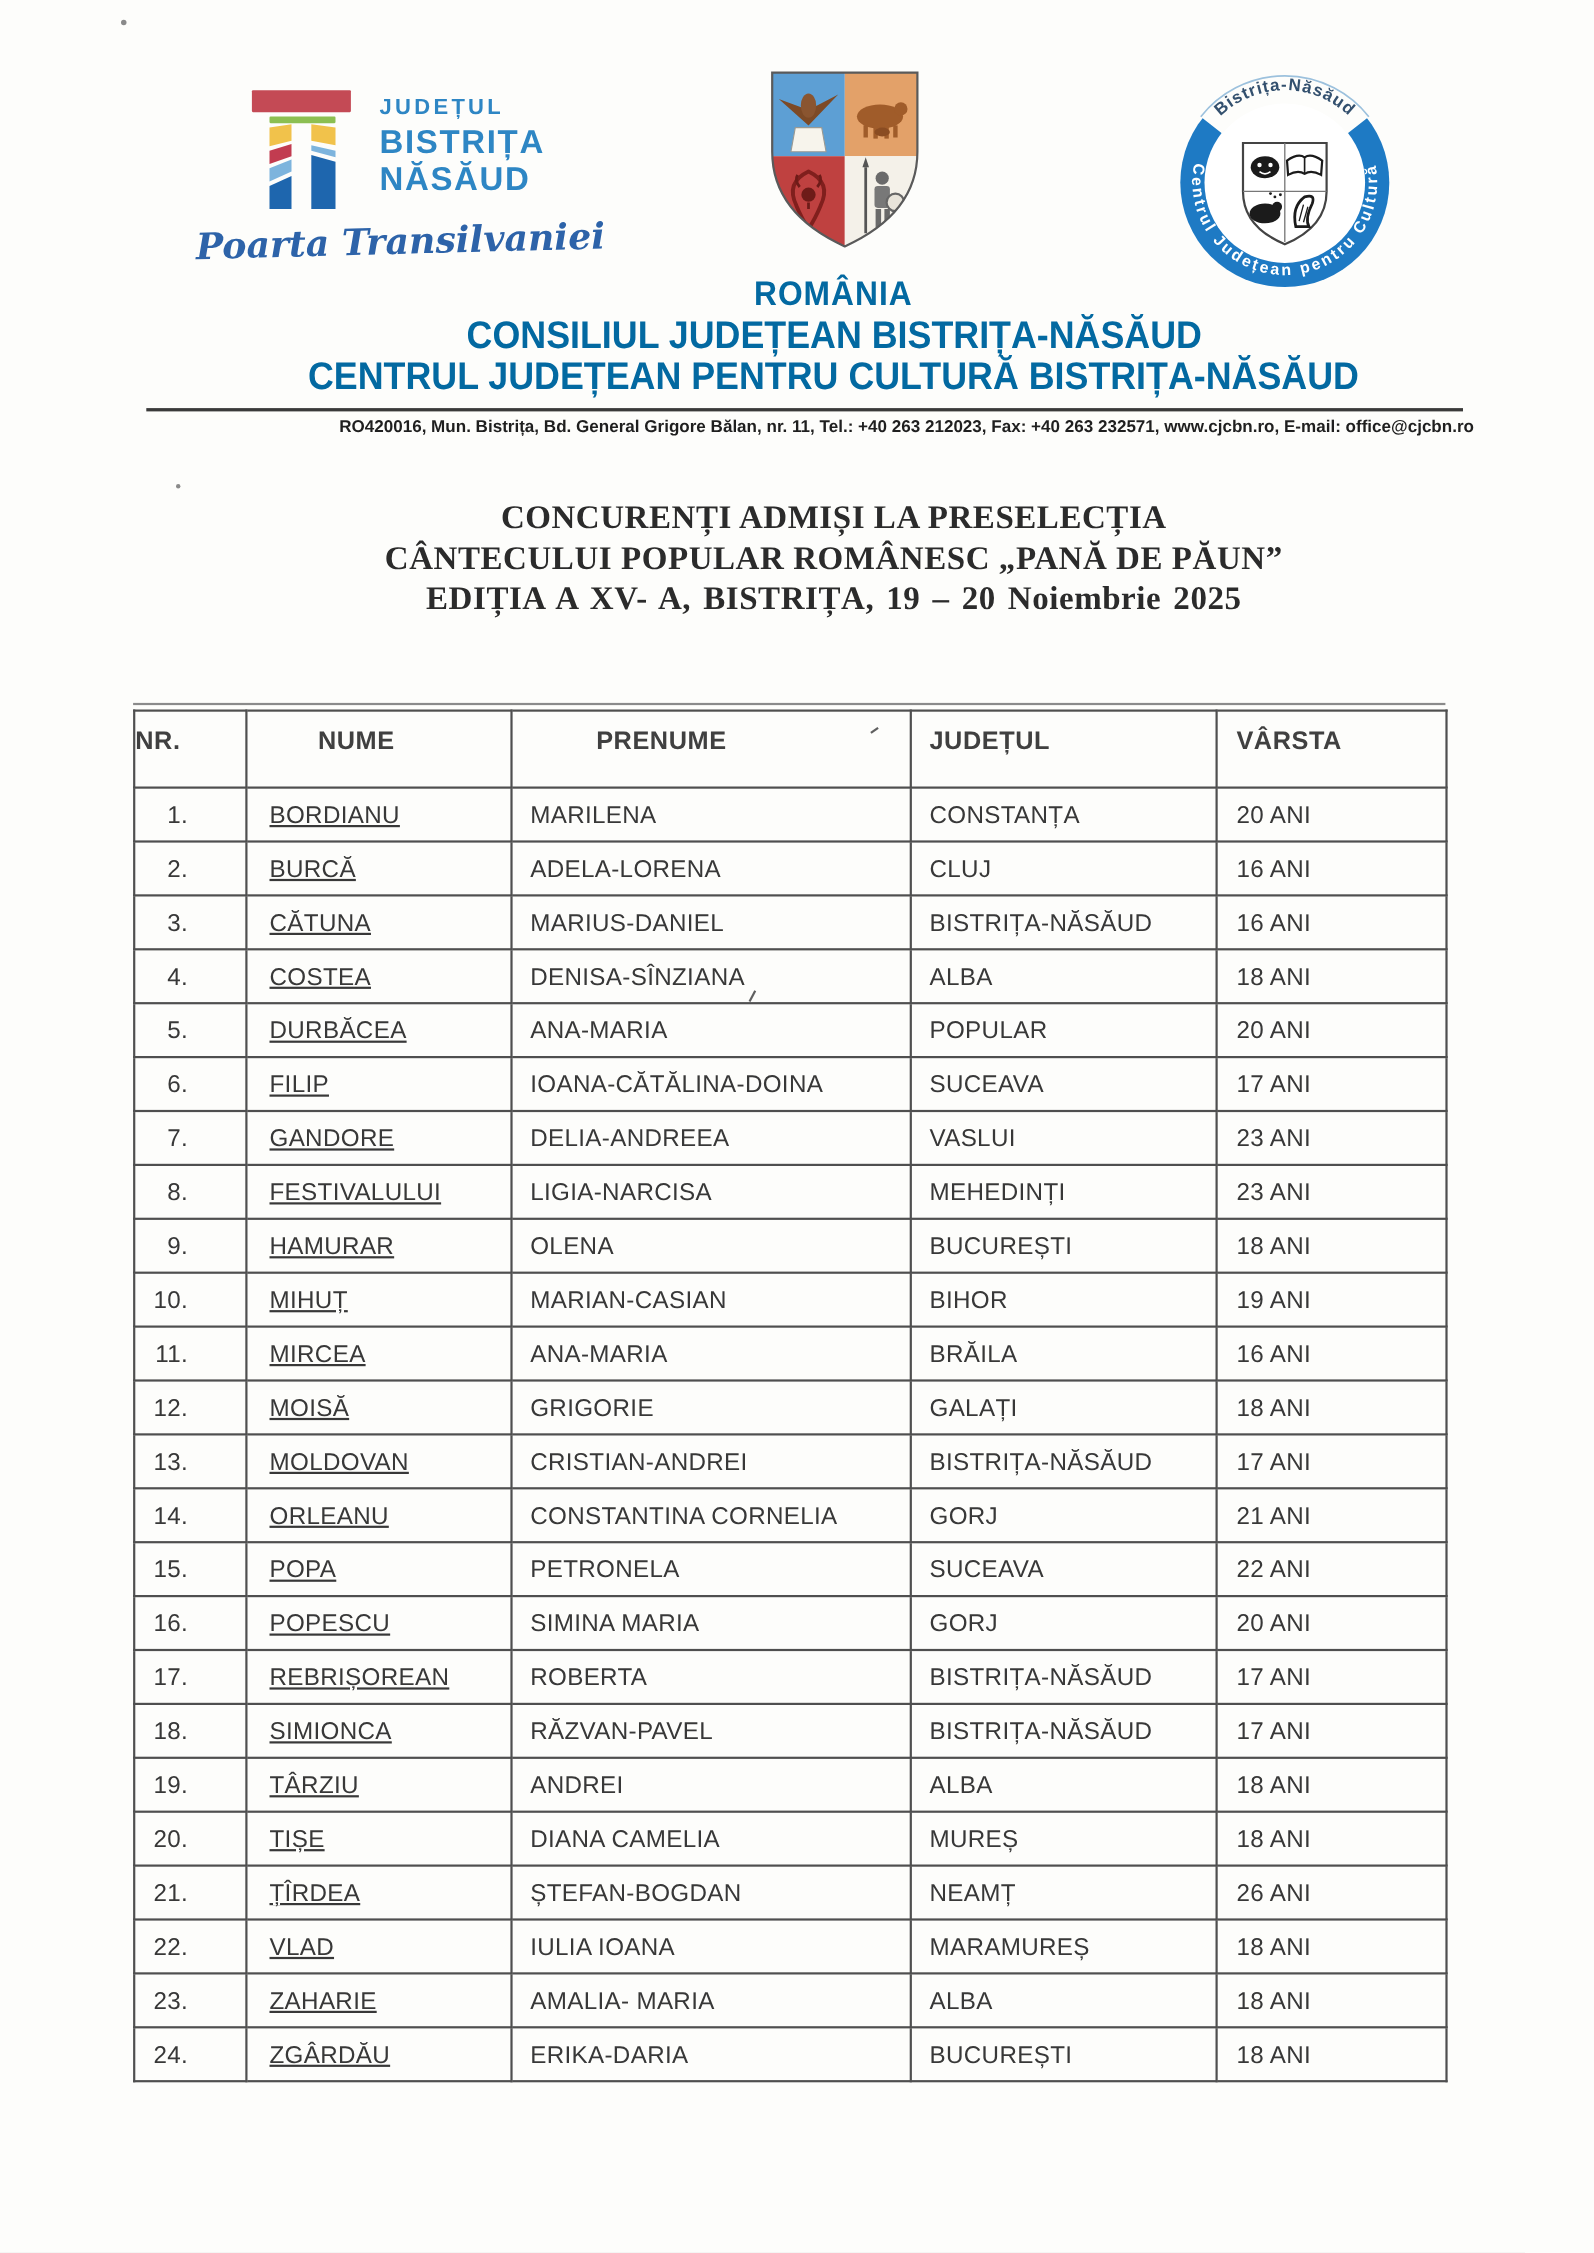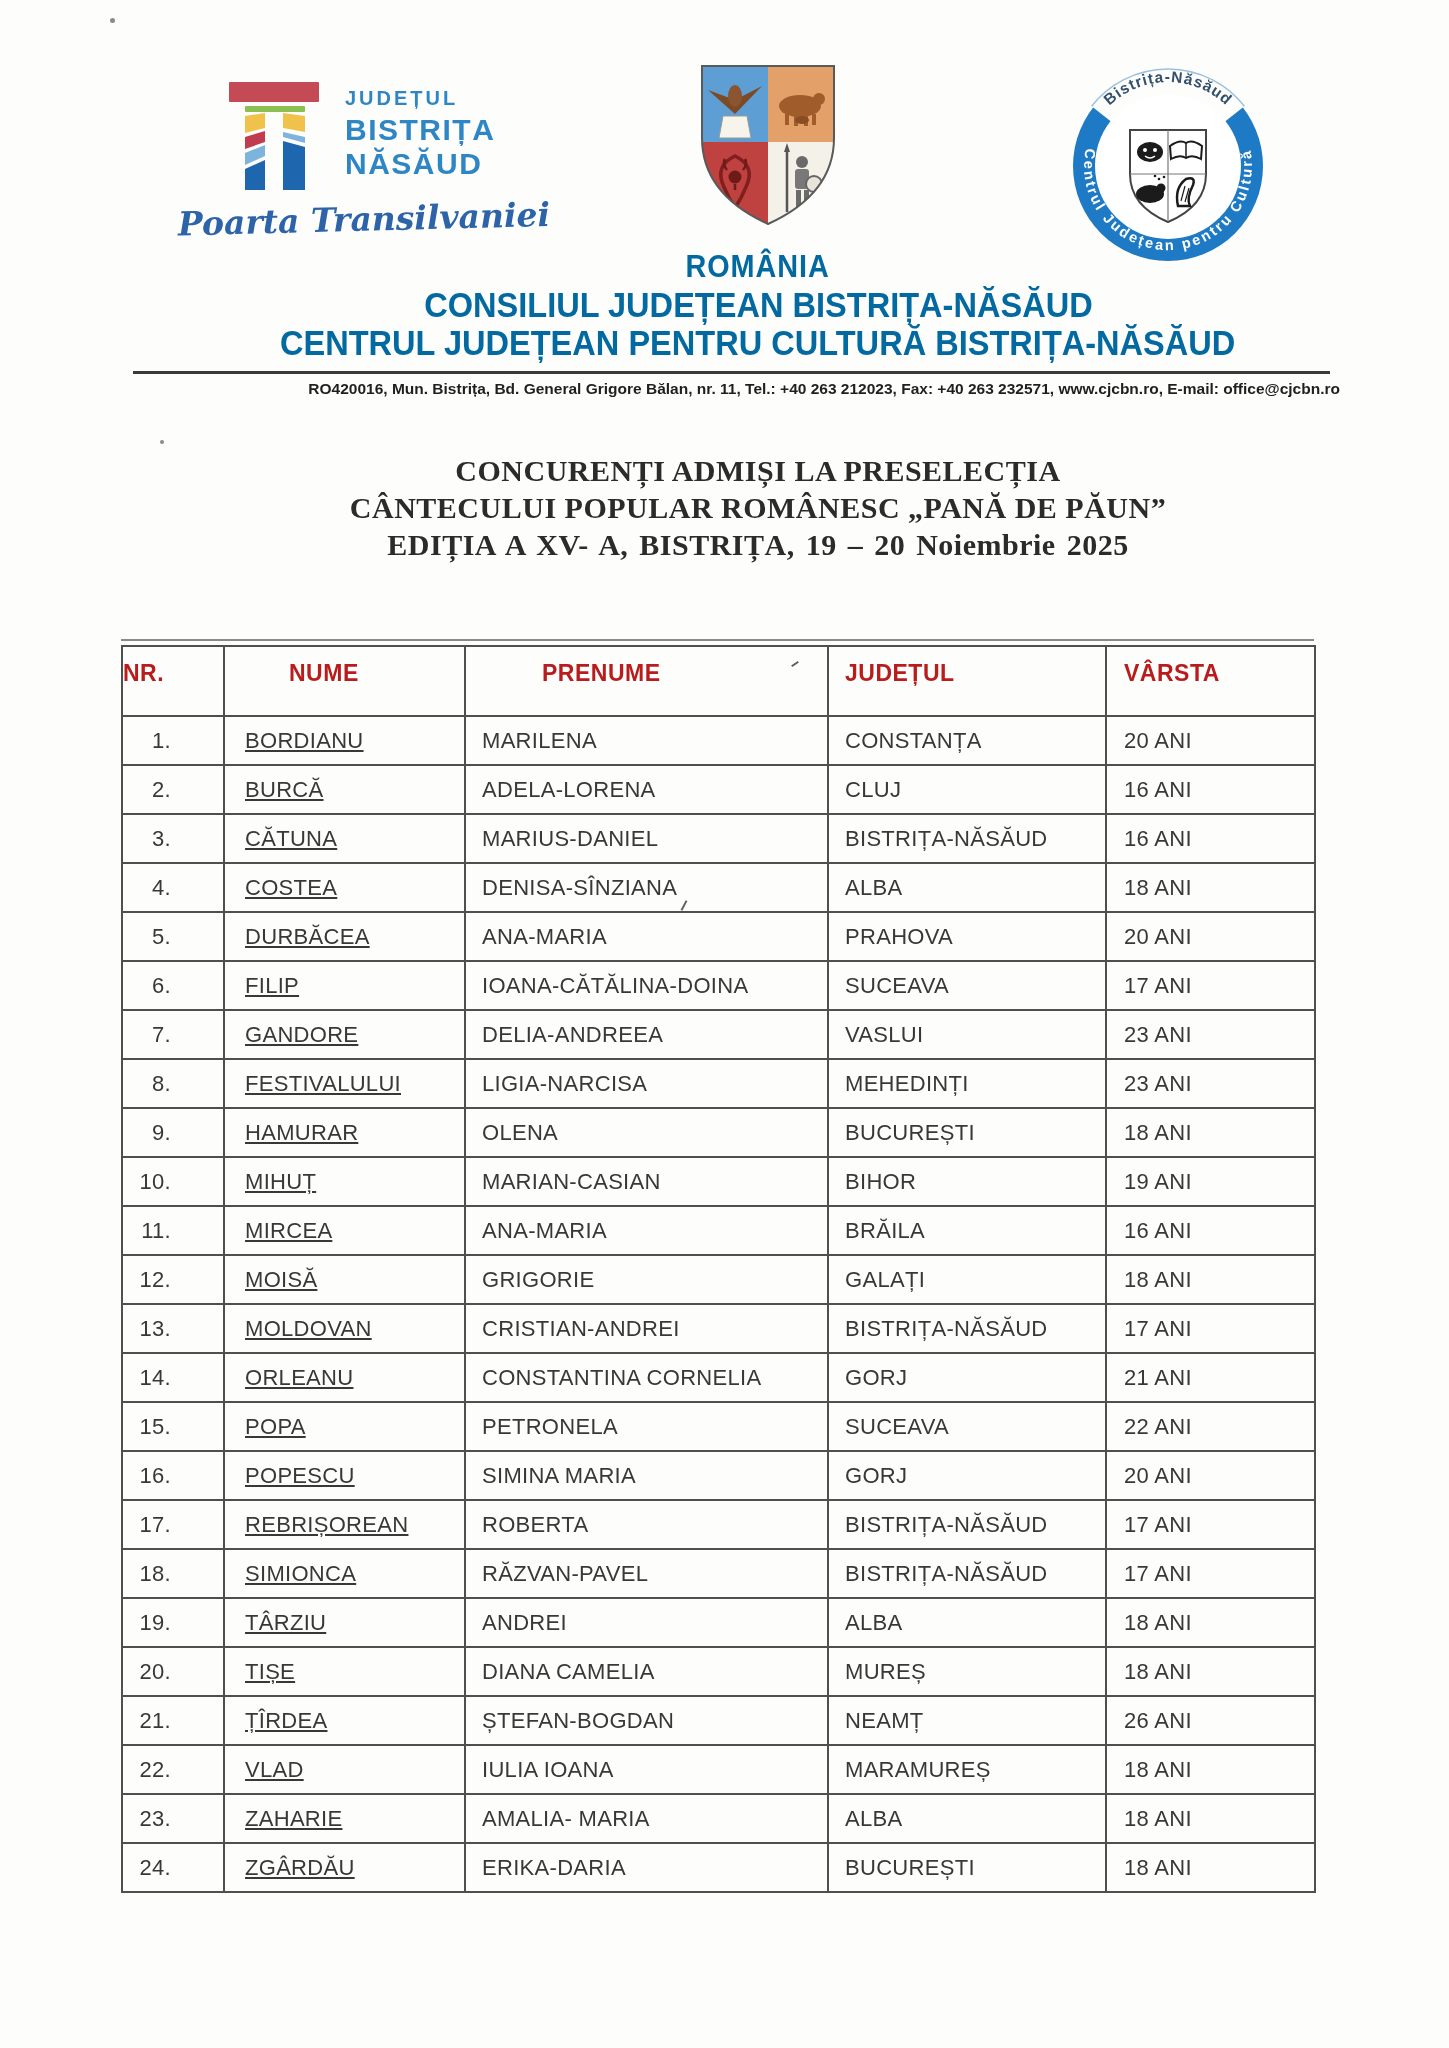--- a/index.html
+++ b/index.html
@@ -45,21 +45,21 @@
 
   
   .table-topline{position:absolute;left:121px;top:639px;width:1193px;height:2px;background:#8a8a8a;}
   table.participants{
     position:absolute;left:121px;top:645px;width:1193px;
     border-collapse:collapse;table-layout:fixed;
     font-size:22px;color:#383838;
   }
   .participants th,.participants td{border:2px solid #4f4f4f;overflow:hidden;white-space:nowrap;}
   .participants th{
-    font-size:23px;font-weight:700;color:#b91c1c;text-align:left;
+    font-size:23px;font-weight:700;color:#404040;text-align:left;
     height:55px;vertical-align:top;padding:13px 0 0 0;letter-spacing:.5px;margin-left:32px;
   }
   .h-nr{text-align:right;padding-right:52px !important;}
   .h-nume{padding-left:64px !important;}
   .h-prenume{padding-left:76px !important;}
   .h-judet{padding-left:16px !important;}
   .h-varsta{padding-left:17px !important;}
   .participants td{height:47px;vertical-align:middle;letter-spacing:.3px;padding:0;}
   td.col-nr{text-align:right;padding-right:52px;}
   td.col-nume{padding-left:20px;text-decoration:underline;}
@@ -228,21 +228,21 @@
           <td class="col-nr">4.</td>
           <td class="col-nume">COSTEA</td>
           <td class="col-prenume">DENISA-SÎNZIANA</td>
           <td class="col-judet">ALBA</td>
           <td class="col-varsta">18 ANI</td>
         </tr>
         <tr>
           <td class="col-nr">5.</td>
           <td class="col-nume">DURBĂCEA</td>
           <td class="col-prenume">ANA-MARIA</td>
-          <td class="col-judet">PRAHOVA</td>
+          <td class="col-judet">POPULAR</td>
           <td class="col-varsta">20 ANI</td>
         </tr>
         <tr>
           <td class="col-nr">6.</td>
           <td class="col-nume">FILIP</td>
           <td class="col-prenume">IOANA-CĂTĂLINA-DOINA</td>
           <td class="col-judet">SUCEAVA</td>
           <td class="col-varsta">17 ANI</td>
         </tr>
         <tr>

